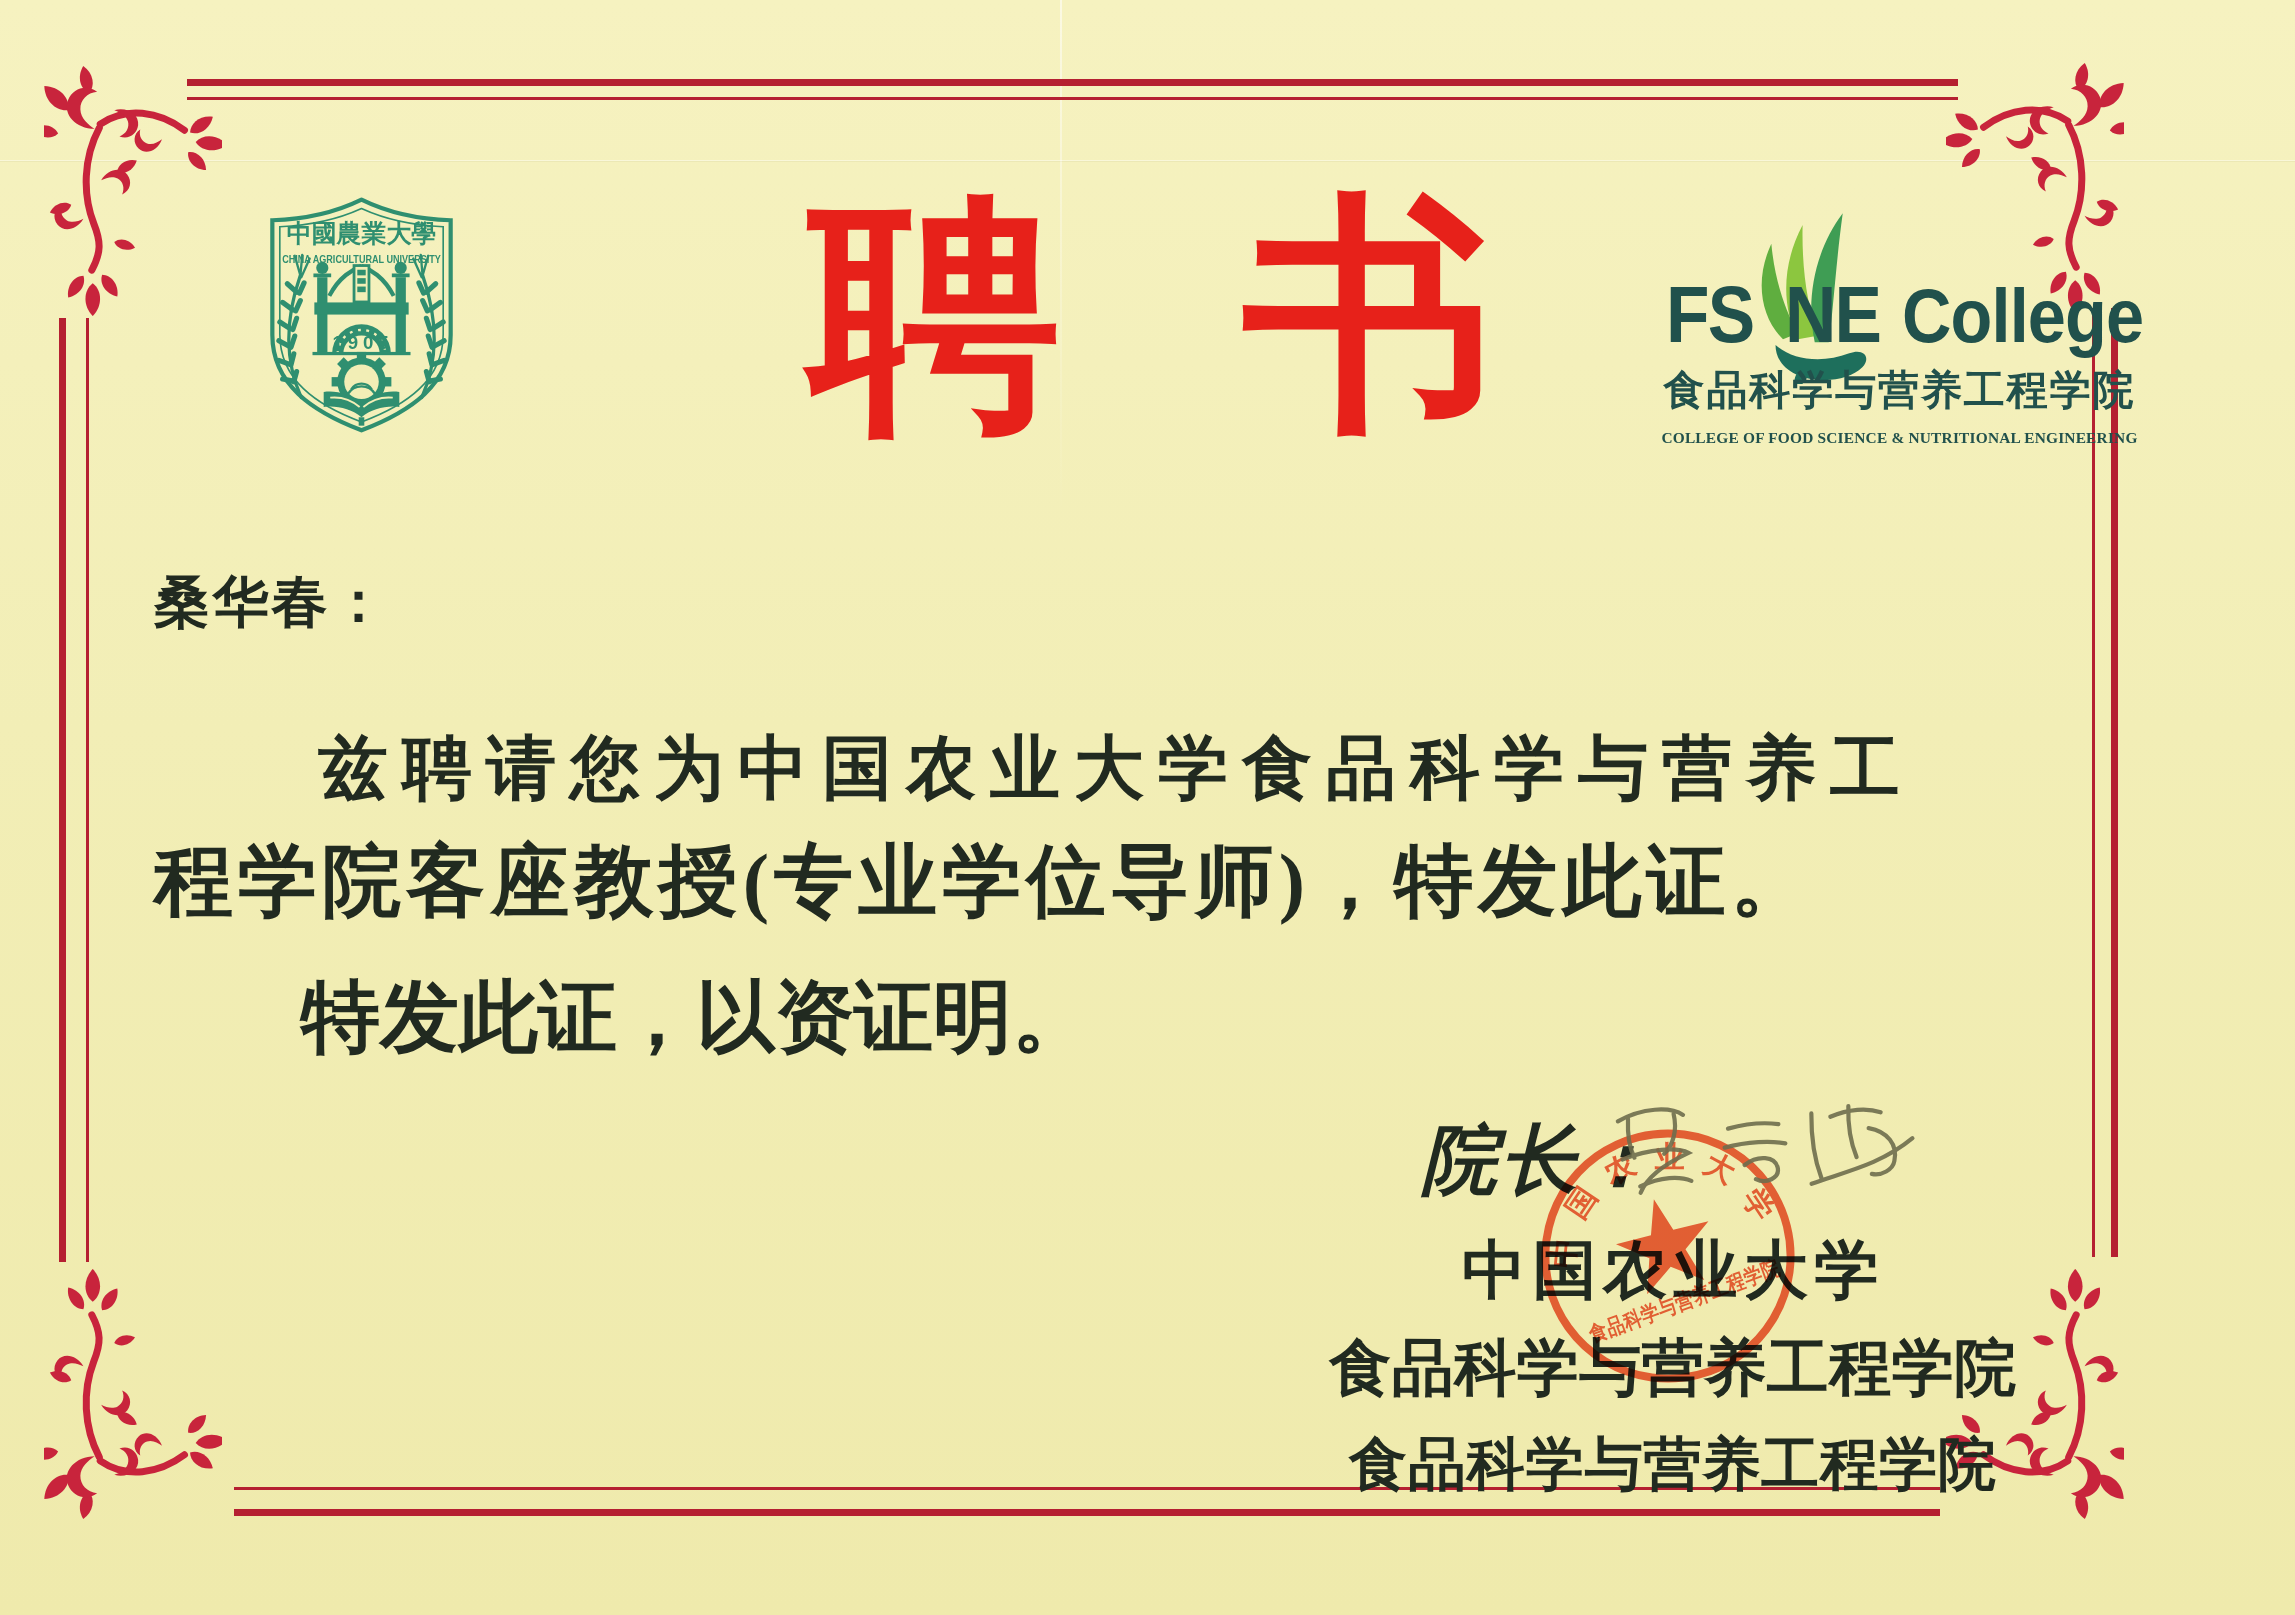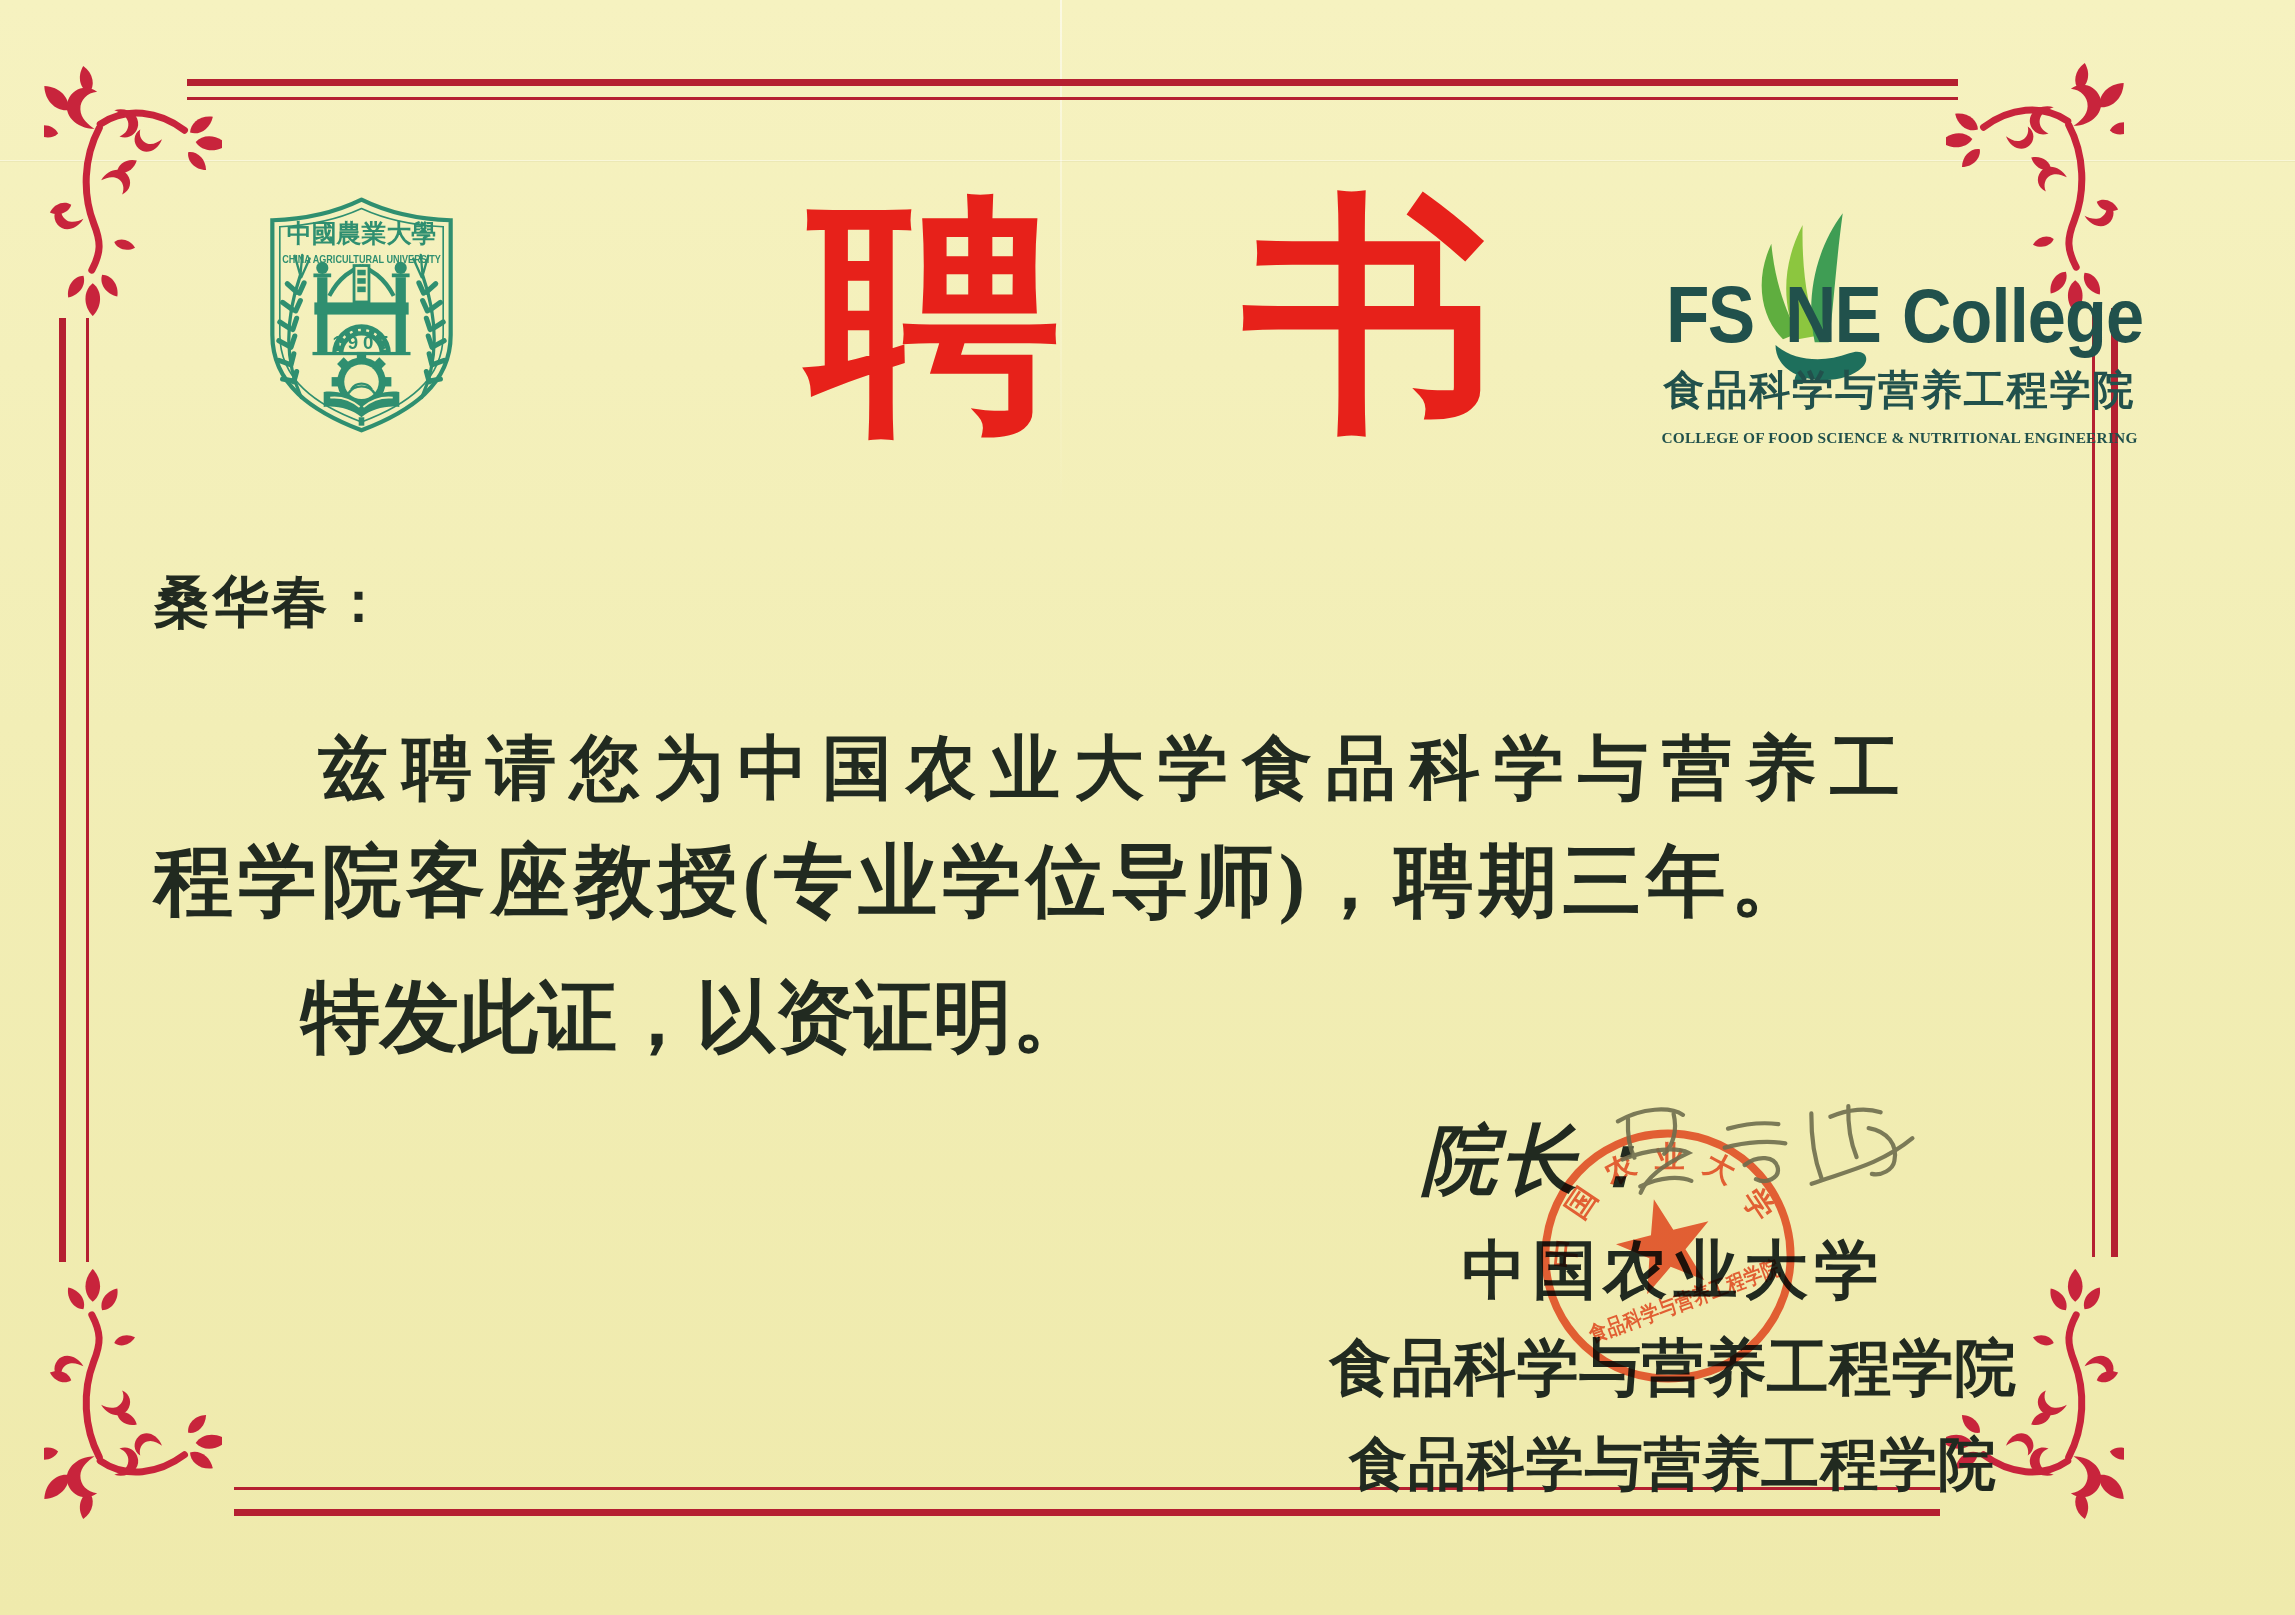--- a/index.html
+++ b/index.html
@@ -212,21 +212,21 @@
   <span class="gap-leaf"></span>
   <span class="acr">NE</span>
   <span class="gap-word"></span>
   <span class="word">College</span>
 </div>
 <div class="abs fsne-zh">食品科学与营养工程学院</div>
 <div class="abs fsne-en">COLLEGE OF FOOD SCIENCE &amp; NUTRITIONAL ENGINEERING</div>
 
 <div class="abs ink recipient">桑华春：</div>
 <div class="abs ink line1">兹聘请您为中国农业大学食品科学与营养工</div>
-<div class="abs ink line2">程学院客座教授(专业学位导师)，聘期三年。</div>
+<div class="abs ink line2">程学院客座教授(专业学位导师)，特发此证。</div>
 <div class="abs ink line3">特发此证，以资证明。</div>
 
 <div class="abs ink dean">院长：</div>
 <div class="abs ink issuer-univ">中国农业大学</div>
 <div class="abs ink issuer-college">食品科学与营养工程学院</div>
 <div class="abs ink issue-date">食品科学与营养工程学院</div>
 
 <svg class="stamp" viewBox="-280 -280 560 560">
   <g transform="rotate(-14)" fill="#ee5130">
     <circle r="262" fill="none" stroke="#ee5130" stroke-width="17"></circle>

